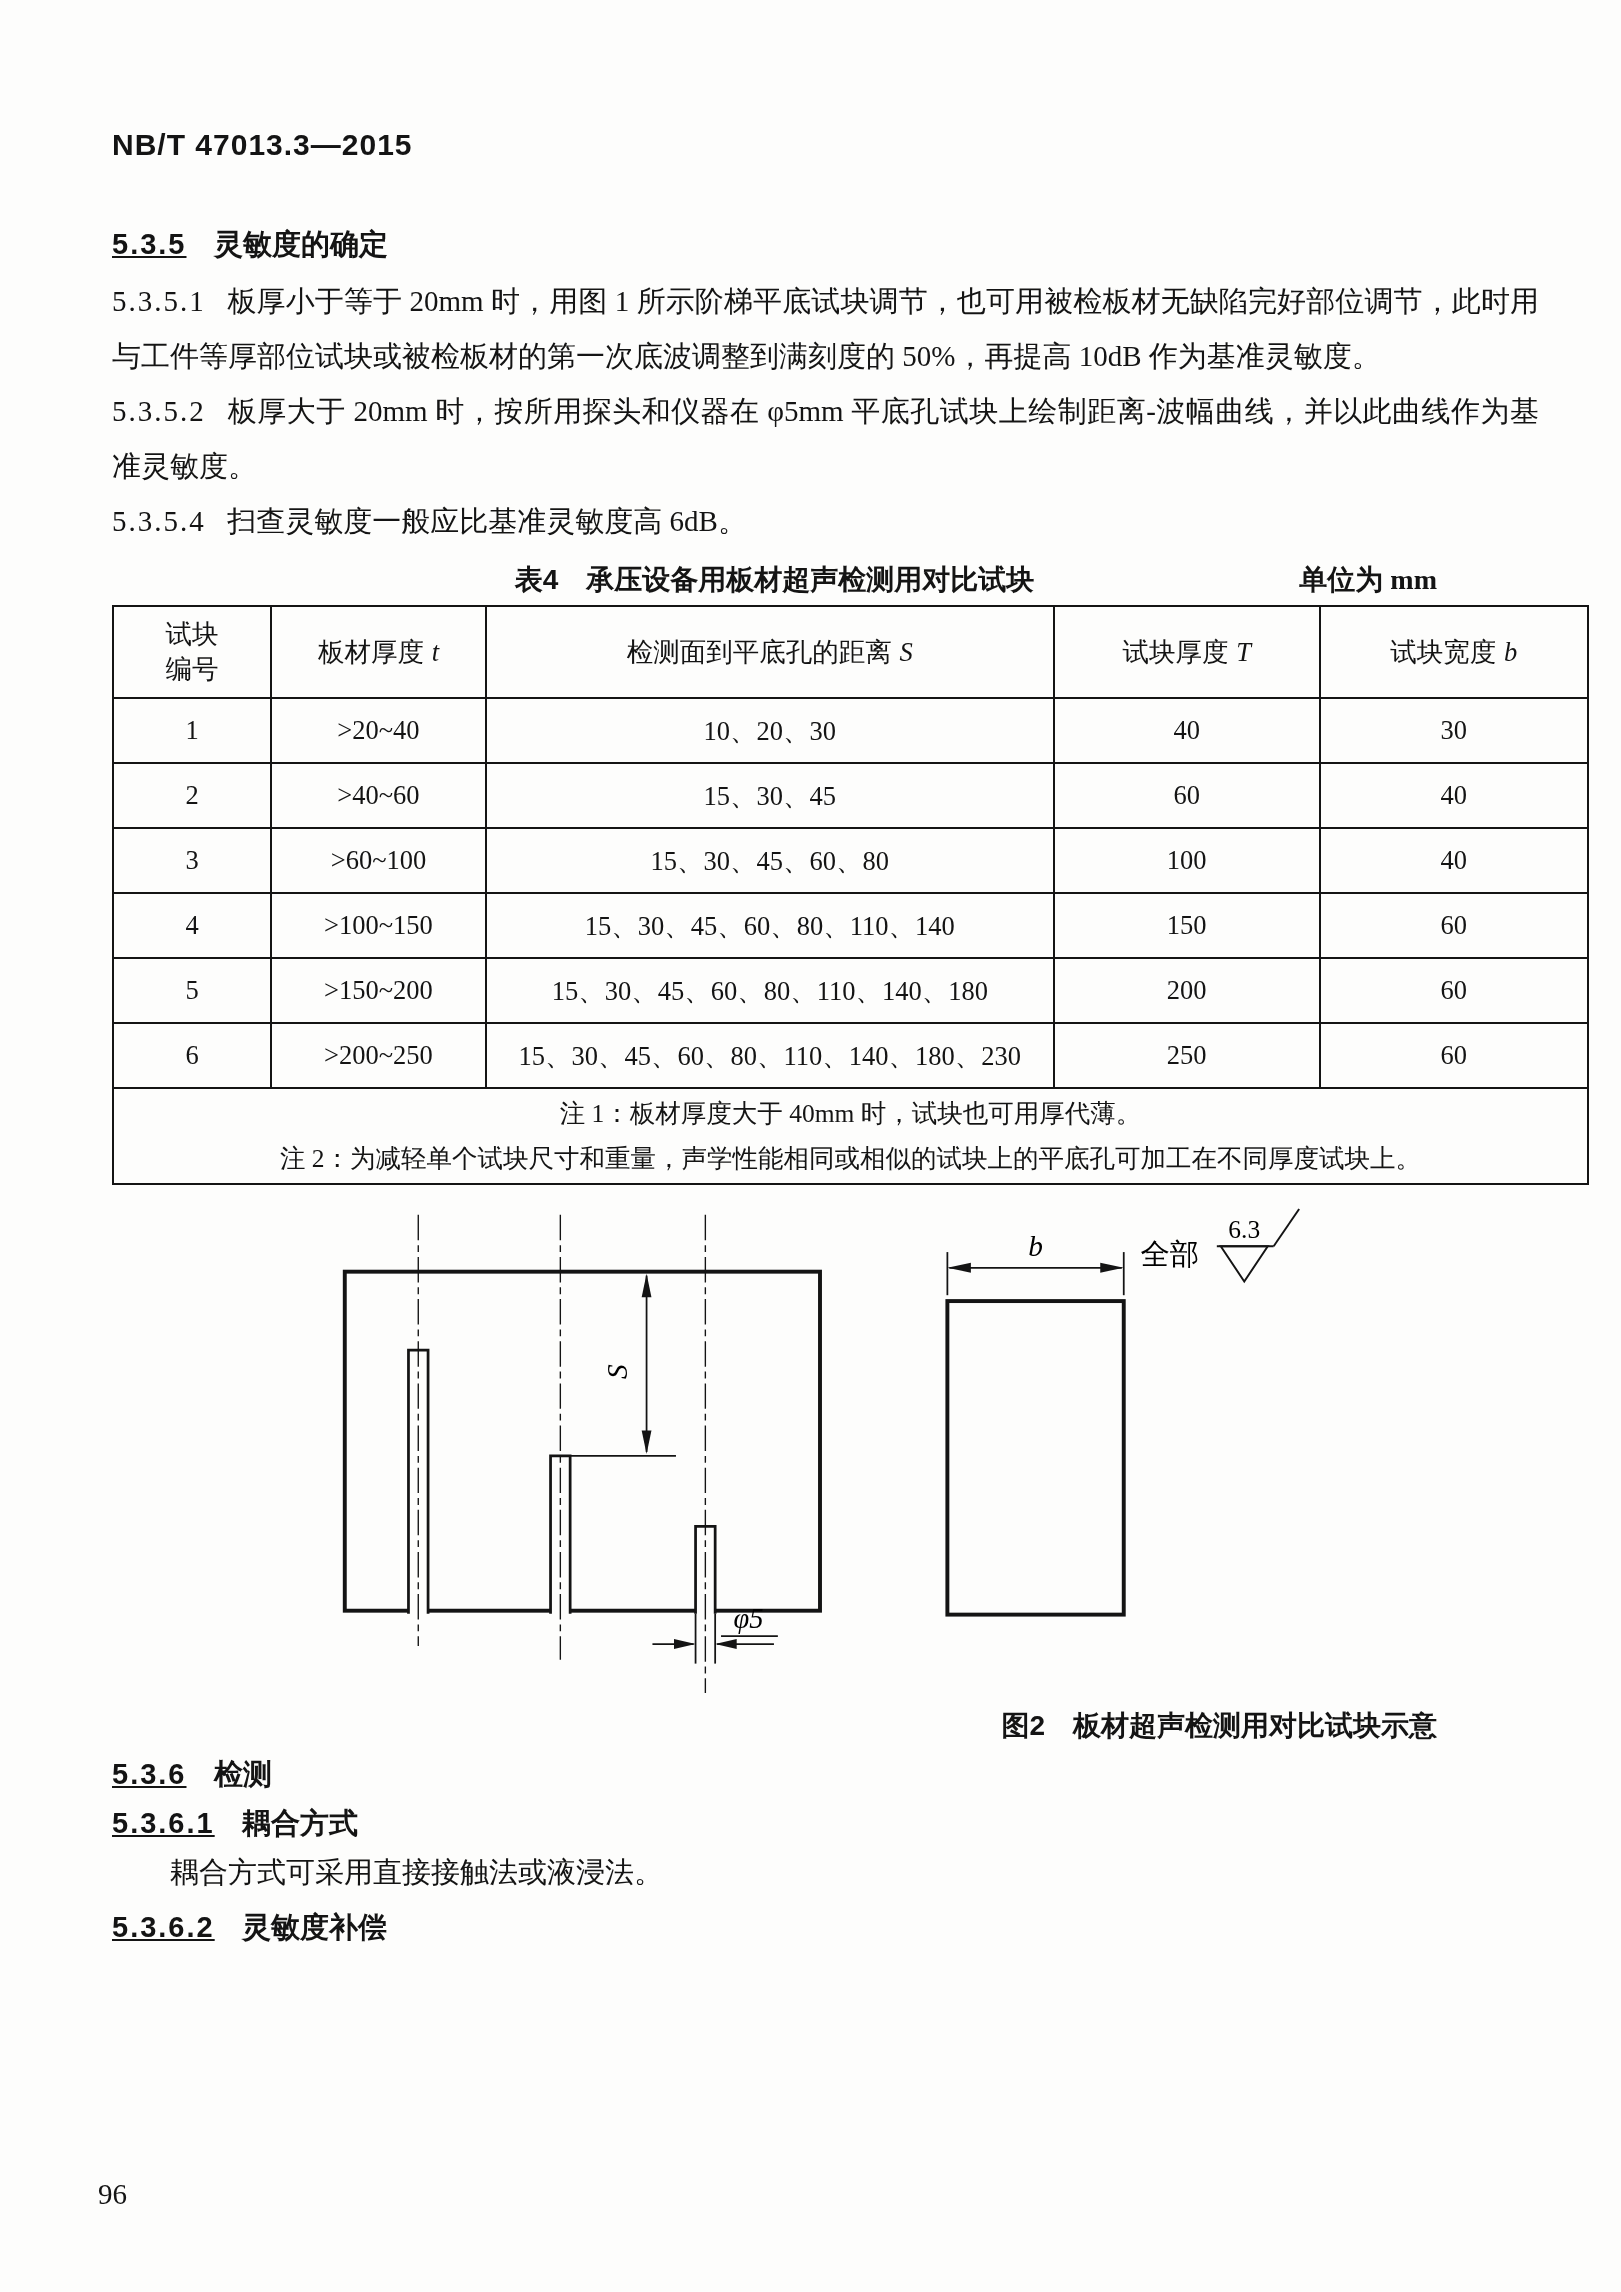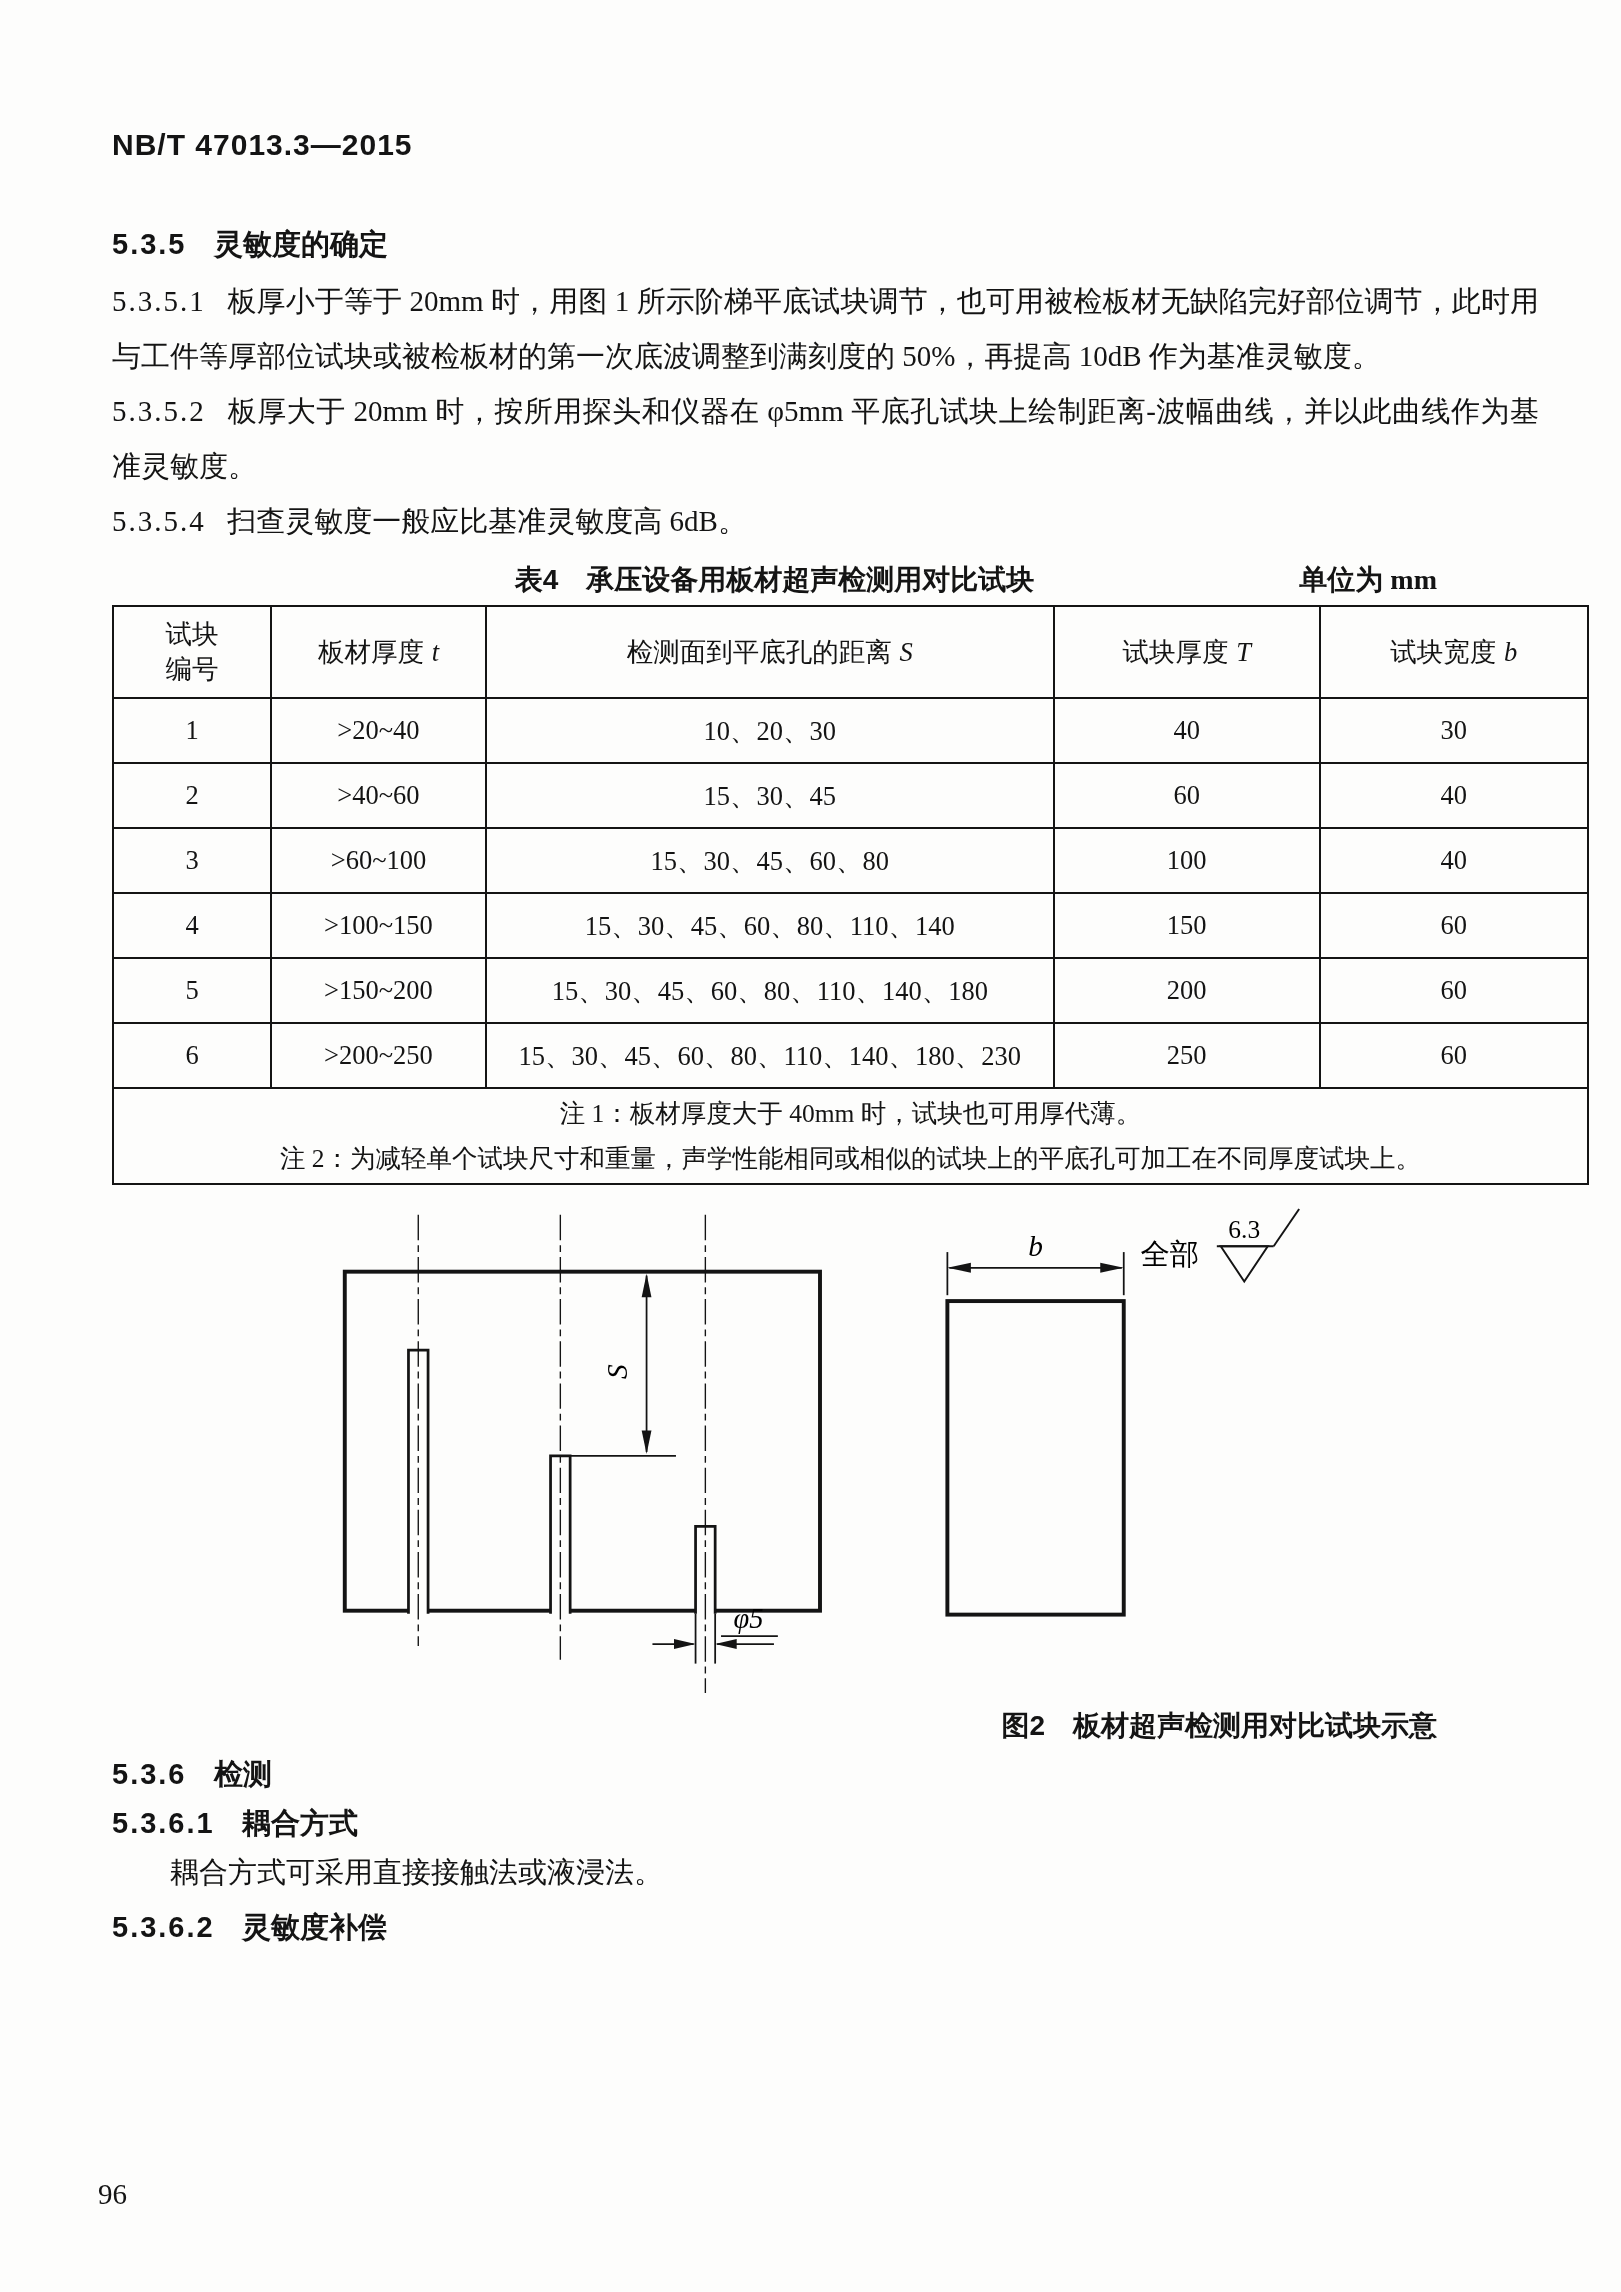--- a/index.html
+++ b/index.html
@@ -6,21 +6,21 @@
   body{
     width:1621px;height:2293px;position:relative;
     background:#fdfdfc;color:#141414;
     font-family:"Liberation Serif","DejaVu Serif",serif;
   }
   .doc{position:absolute;left:112px;top:125px;width:1427px;}
   .doc-number{font-size:30px;font-weight:bold;line-height:39px;letter-spacing:1px;
     font-family:"Liberation Sans","DejaVu Sans",sans-serif;}
   .heading{margin:0;font-size:29px;font-weight:bold;line-height:43px;margin-top:59px;
     font-family:"Liberation Sans","DejaVu Sans",sans-serif;}
-  .heading .hnum{margin-right:27.4px;letter-spacing:2px;}
+  .heading .hnum{margin-right:27.4px;letter-spacing:2px;text-decoration:underline;}
   .paras{margin-top:7.8px;}
   .para{margin:0;font-size:29px;line-height:55px;text-align:justify;}
   .para .pnum{margin-right:21.6px;letter-spacing:2px;white-space:nowrap;}
   .caption-row{position:relative;margin-top:7.8px;height:45px;}
   .table-caption{position:absolute;left:0;width:1325px;text-align:center;font-size:28px;
     font-weight:bold;line-height:45px;font-family:Liberation Sans, sans-serif;}
   .unit-note{position:absolute;right:102px;top:3.9px;font-size:28px;line-height:39px;font-weight:bold;margin-left:32px;}
   table.blocks{border-collapse:collapse;width:1477px;margin-top:3.9px;
     border:2.9px solid #141414;}
   table.blocks td{border:2px solid #141414;text-align:center;vertical-align:middle;

